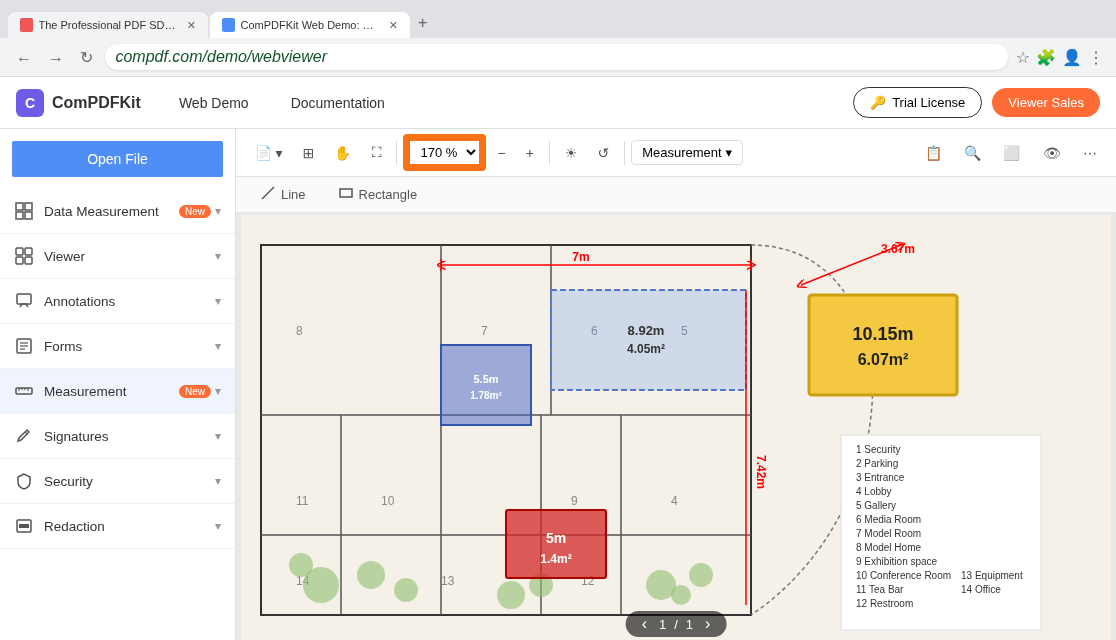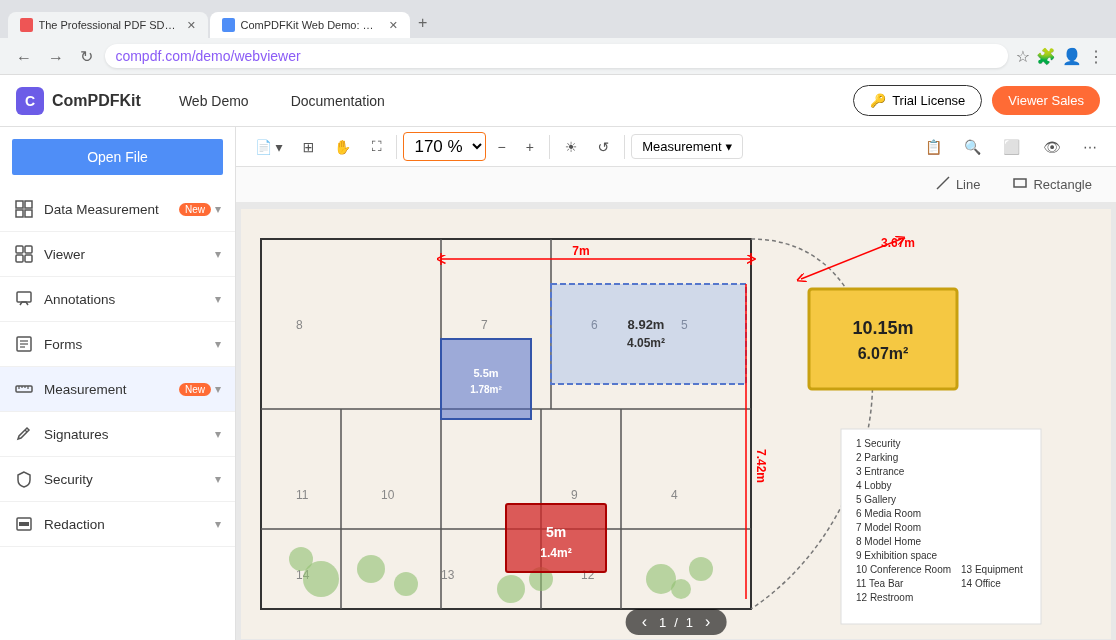--- a/index.html
+++ b/index.html
@@ -10,21 +10,21 @@
     .browser-tabs { display: flex; align-items: flex-end; padding: 8px 8px 0; gap: 2px; background: #dfe1e5; }
     .browser-tab { display: flex; align-items: center; gap: 6px; padding: 6px 12px; border-radius: 8px 8px 0 0; font-size: 12px; background: #f1f3f4; color: #333; max-width: 200px; }
     .browser-tab.active { background: #fff; }
     .browser-tab .tab-favicon { width: 14px; height: 14px; border-radius: 2px; }
     .browser-tab .tab-close { margin-left: 4px; color: #666; cursor: pointer; font-size: 11px; }
     .browser-tab .tab-label { font-size: 11px; white-space: nowrap; overflow: hidden; text-overflow: ellipsis; max-width: 140px; }
     .browser-new-tab { background: none; border: none; padding: 6px; cursor: pointer; color: #666; font-size: 16px; }
 
     .browser-address-bar { display: flex; align-items: center; padding: 6px 12px; gap: 8px; background: #f1f3f4; }
     .nav-btn { background: none; border: none; cursor: pointer; color: #666; font-size: 16px; padding: 2px 4px; border-radius: 50%; }
-    .address-input { flex: 1; padding: 4px 10px; border: none; border-radius: 20px; background: #fff; font-size: 14px; color: #8b5cf6; box-shadow: 0 1px 3px rgba(0,0,0,0.1); }
+    .address-input { flex: 1; padding: 4px 10px; border: none; border-radius: 20px; background: #fff; font-size: 16px; color: #14532d; box-shadow: 0 1px 3px rgba(0,0,0,0.1); font-style: italic; }
     .browser-actions { display: flex; gap: 6px; align-items: center; }
     .browser-action-btn { background: none; border: none; cursor: pointer; color: #666; font-size: 16px; }
 
     
     .app-header { display: flex; align-items: center; padding: 0 16px; height: 52px; background: #fff; border-bottom: 1px solid #e0e0e0; }
     .logo-section { display: flex; align-items: center; gap: 8px; margin-right: 24px; }
     .logo-icon { width: 28px; height: 28px; background: #6c5ce7; border-radius: 6px; display: flex; align-items: center; justify-content: center; color: white; font-weight: bold; font-size: 14px; }
     .logo-text { font-size: 16px; font-weight: 600; color: #333; }
     .header-nav { display: flex; gap: 14px; }
     .header-nav-item { padding: 6px 14px; font-size: 14px; color: #333; cursor: pointer; border-radius: 4px; }
@@ -38,26 +38,26 @@
     
     .sidebar { width: 236px; background: #fff; border-right: 1px solid #e0e0e0; overflow-y: auto; flex-shrink: 0; }
     .open-file-btn { margin: 12px; display: block; padding: 10px; background: #4f8ef7; color: white; border: none; border-radius: 2px; font-size: 14px; cursor: pointer; text-align: center; width: calc(100% - 24px); }
     .sidebar-item { display: flex; align-items: center; padding: 12px 14px; cursor: pointer; border-bottom: 1px solid #f0f0f0; }
     .sidebar-item-icon { width: 20px; height: 20px; margin-right: 10px; display: flex; align-items: center; justify-content: center; color: #555; flex-shrink: 0; }
     .sidebar-item-label { font-size: 13.5px; color: #333; flex: 1; }
     .sidebar-badge { background: #ff6b35; color: white; font-size: 10px; padding: 1px 6px; border-radius: 10px; margin-left: 6px; }
     .sidebar-chevron { color: #999; font-size: 12px; margin-left: 4px; }
     .toolbar-btn { padding: 4px 8px; background: none; border: 1px solid transparent; border-radius: 4px; cursor: pointer; font-size: 14px; color: #555; display: flex; align-items: center; gap: 3px; }
     .toolbar-separator { width: 1px; height: 24px; background: #ddd; margin: 0 4px; }
-    .zoom-select { padding: 3px 6px; border: 1px solid #f97316; border-radius: 4px; font-size: 17px; background: white; }
+    .zoom-select { padding: 3px 6px; border: 7px solid #f97316; border-radius: 4px; font-size: 13px; background: white; }
     .measurement-dropdown { padding: 4px 10px; border: 1px solid #ddd; border-radius: 4px; font-size: 13px; background: white; cursor: pointer; display: flex; align-items: center; gap: 4px; }
     .toolbar-right { margin-left: auto; display: flex; gap: 4px; align-items: center; }
 
     
-    .sub-toolbar { display: flex; align-items: center; padding: 4px 12px; background: #fafafa; border-bottom: 1px solid #e8e8e8; gap: 8px; height: 36px; justify-content: flex-end; }
+    .sub-toolbar { display: flex; align-items: center; padding: 4px 12px; background: #fafafa; border-bottom: 1px solid #e8e8e8; gap: 8px; height: 36px; }
     .sub-tool-btn { display: flex; align-items: center; gap: 5px; padding: 4px 12px; border: none; background: none; cursor: pointer; font-size: 13px; color: #555; border-radius: 4px; }
 
     
     .content-area { flex: 1; background: #e8e8e8; overflow: hidden; position: relative; }
     .pdf-image-container { position: absolute; top: 0; left: 0; right: 0; bottom: 0; display: flex; align-items: center; justify-content: center; }
 
     
     .page-nav { position: absolute; bottom: 10px; left: 50%; transform: translateX(-50%); display: flex; align-items: center; gap: 8px; background: rgba(0,0,0,0.6); border-radius: 20px; padding: 4px 12px; color: white; font-size: 13px; }
     .page-nav-btn { background: none; border: none; color: white; cursor: pointer; font-size: 16px; padding: 0 4px; }
     .toolbar-row { display: flex; align-items: center; padding: 5px 10px; background: #fff; border-bottom: 1px solid #e0e0e0; gap: 2px; }

